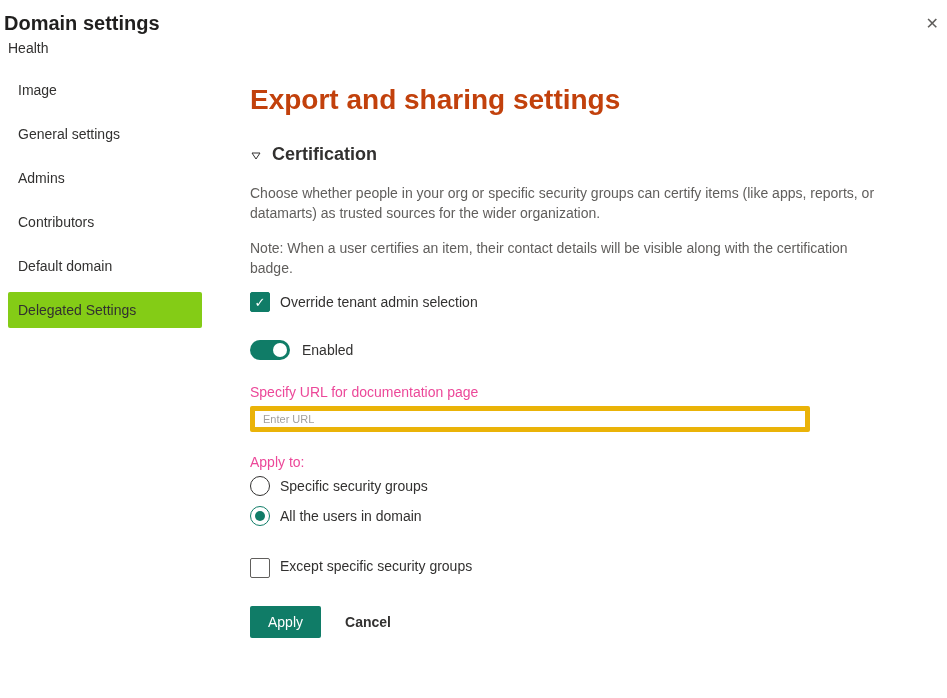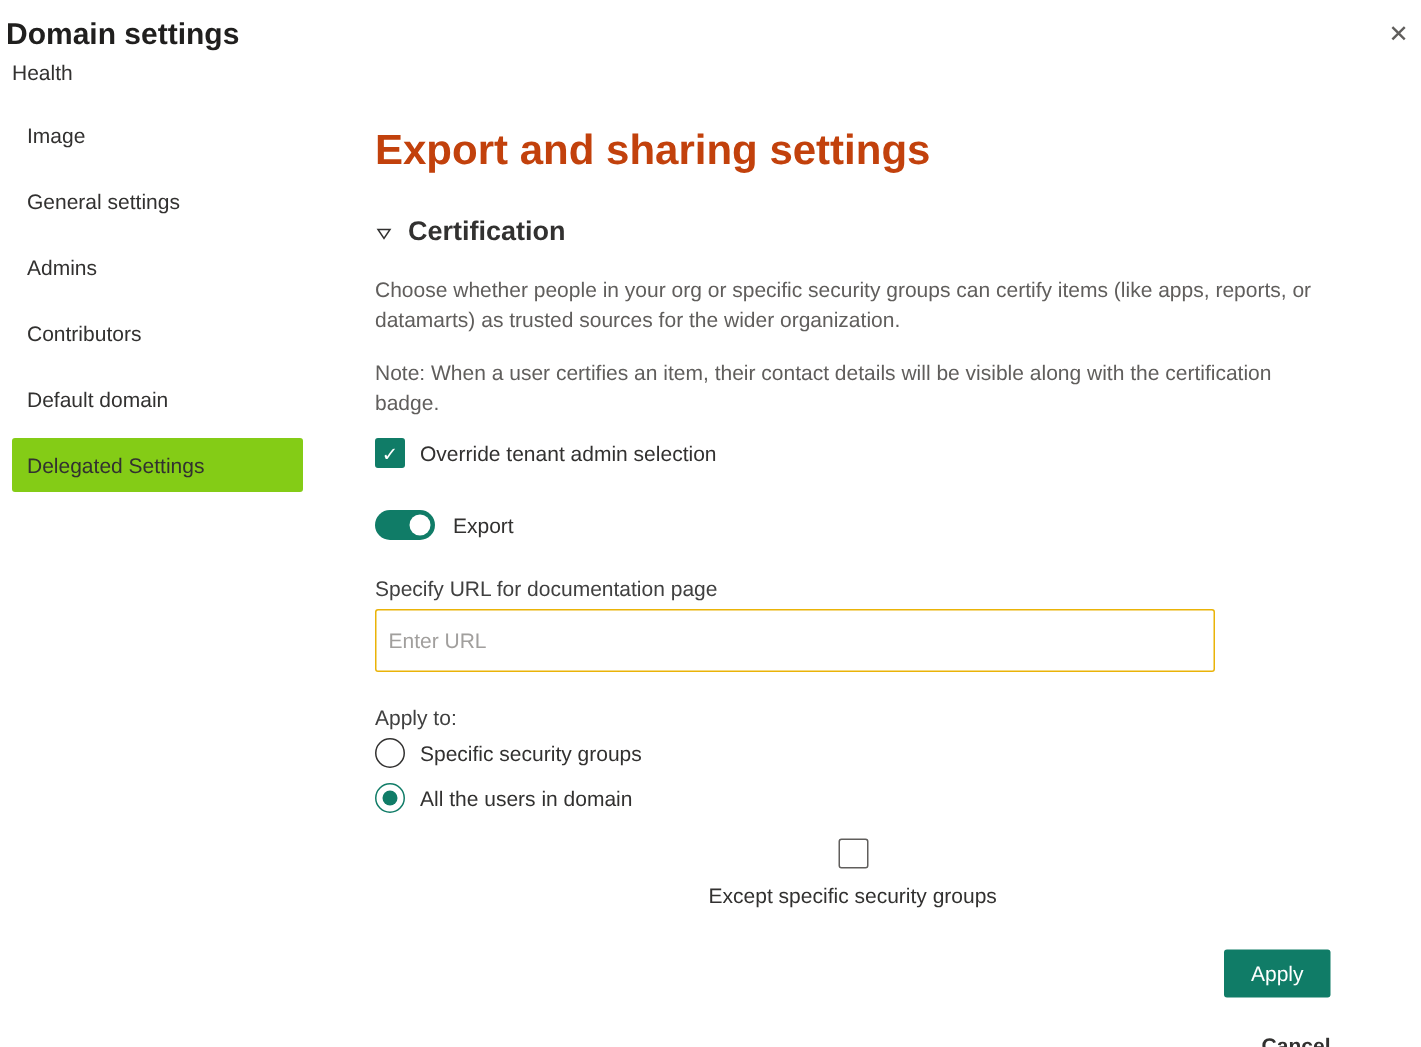--- a/index.html
+++ b/index.html
@@ -137,30 +137,30 @@
       position: absolute;
       right: 3px;
       top: 3px;
       width: 14px;
       height: 14px;
       border-radius: 50%;
       background: #fff;
     }
     .field-label {
       font-size: 14px;
-      color: #404040;
+      color: #ec4899;
       margin-bottom: 6px;
     }
     .text-input {
       width: 100%;
       max-width: 560px;
-      padding: 12px 8px;
-      border: 1px solid #eab308;
+      padding: 2px 8px;
+      border: 5px solid #eab308;
       border-radius: 2px;
-      font-size: 14px;
+      font-size: 11px;
       color: #323130;
       margin-bottom: 22px;
       font-family: inherit;
     }
     .text-input::placeholder {
       color: #a19f9d;
     }
     .radio-row {
       display: flex;
       align-items: center;
@@ -182,31 +182,28 @@
       border-color: #107c67;
     }
     .radio-dot {
       width: 10px;
       height: 10px;
       border-radius: 50%;
       background: #107c67;
     }
     .except-row {
       display: flex;
-      align-items: center;
       gap: 10px;
-      margin-top: 17px;
+      margin-top: 32px;
       margin-bottom: 28px;
-      flex-direction: column;
     }
     .actions {
       display: flex;
-      align-items: flex-end;
+      align-items: center;
       gap: 24px;
-      flex-direction: column;
     }
     .btn-primary {
       background: #107c67;
       color: #fff;
       border: none;
       padding: 8px 18px;
       font-size: 14px;
       cursor: pointer;
       border-radius: 2px;
       font-family: inherit;
@@ -262,21 +259,21 @@
         <span class="checkbox checked">
           <span class="checkmark">✓</span>
         </span>
         <span>Override tenant admin selection</span>
       </div>
 
       <div class="toggle-row">
         <span class="toggle">
           <span class="toggle-knob"></span>
         </span>
-        <span>Export</span>
+        <span>Enabled</span>
       </div>
 
       <div class="field-label">Specify URL for documentation page</div>
       <input type="text" class="text-input" placeholder="Enter URL" style="">
 
       <div class="field-label">Apply to:</div>
 
       <div class="radio-row">
         <span class="radio"></span>
         <span>Specific security groups</span>

